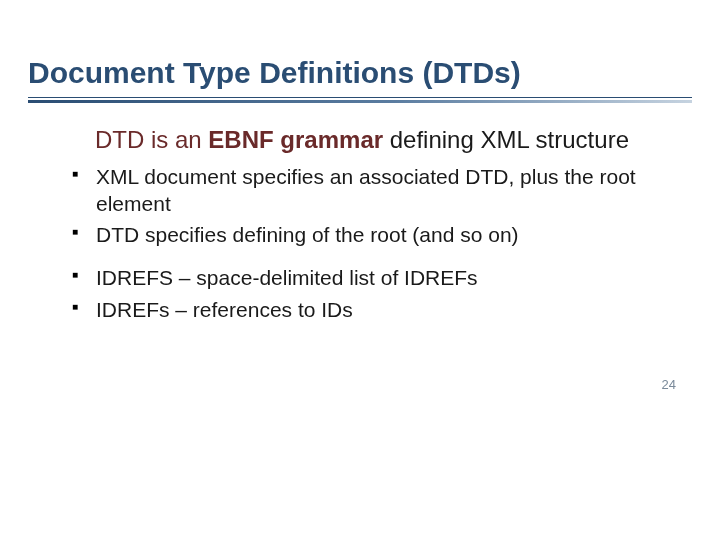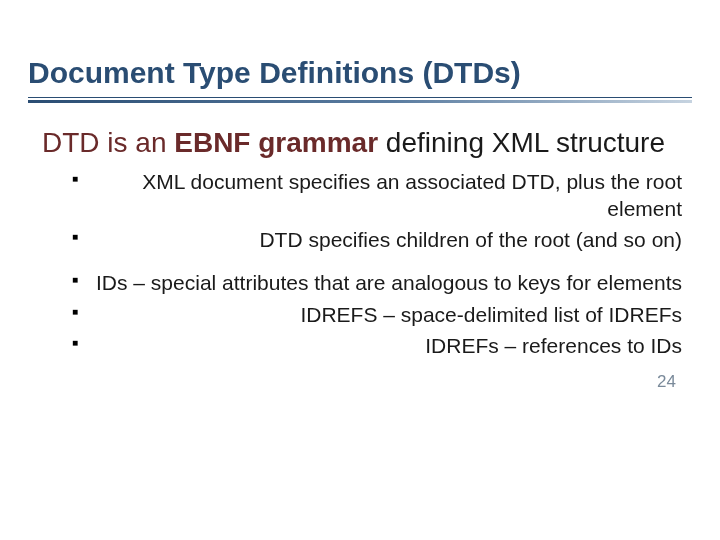--- a/index.html
+++ b/index.html
@@ -42,59 +42,59 @@
   .rule-bottom {
     position: absolute;
     left: 0; right: 0; top: 3px;
     height: 3px;
     background: linear-gradient(to right, #2a4d73 0%, #5a7ca0 55%, #c6d3e0 100%);
   }
   .body {
     padding: 0 38px 0 42px;
   }
   .sec-head {
-    font-size: 28px;
+    font-size: 24px;
     color: #6a2a2a;
     margin: 8px 0 8px 0;
     line-height: 1.25;
     font-weight: normal;
+    text-align: center;
   }
   .sec-head .kw {
     font-weight: bold;
   }
   .sec-head .tail {
     color: #1a1a1a;
   }
   ul.bullets {
     list-style: none;
     padding: 0 0 0 30px;
     margin: 0 0 16px 0;
   }
   ul.bullets li {
     position: relative;
     font-size: 21px;
     line-height: 1.3;
     color: #1a1a1a;
     margin: 0 0 4px 0;
     padding-left: 24px;
-    text-align: right;
   }
   ul.bullets li::before {
     content: "■";
     position: absolute;
     left: 0;
     top: 4px;
     font-size: 10px;
     color: #000;
   }
   .pagenum {
     position: absolute;
     right: 44px;
     bottom: 28px;
-    font-size: 17px;
+    font-size: 13px;
     color: #7a8a9a;
   }
 </style>
 </head>
 <body>
 
 <div class="slide">
 
   <div class="title-block">
     <h1 class="title">Document Type Definitions (DTDs)</h1>
@@ -104,25 +104,24 @@
     </div>
   </div>
 
   <div class="body">
 
     <div class="sec-head">
       <span>DTD is an </span><span class="kw">EBNF grammar</span><span class="tail"> defining XML structure</span>
     </div>
     <ul class="bullets">
       <li>XML document specifies an associated DTD, plus the root element</li>
-      <li>DTD specifies children of the root (and so on)</li>
+      <li>DTD specifies defining of the root (and so on)</li>
     </ul>
 
     <ul class="bullets">
-      <li>IDs – special attributes that are analogous to keys for elements</li>
       <li>IDREFS – space-delimited list of IDREFs</li>
       <li>IDREFs – references to IDs</li>
     </ul>
 
   </div>
 
   <div class="pagenum">24</div>
 
 </div>
 

